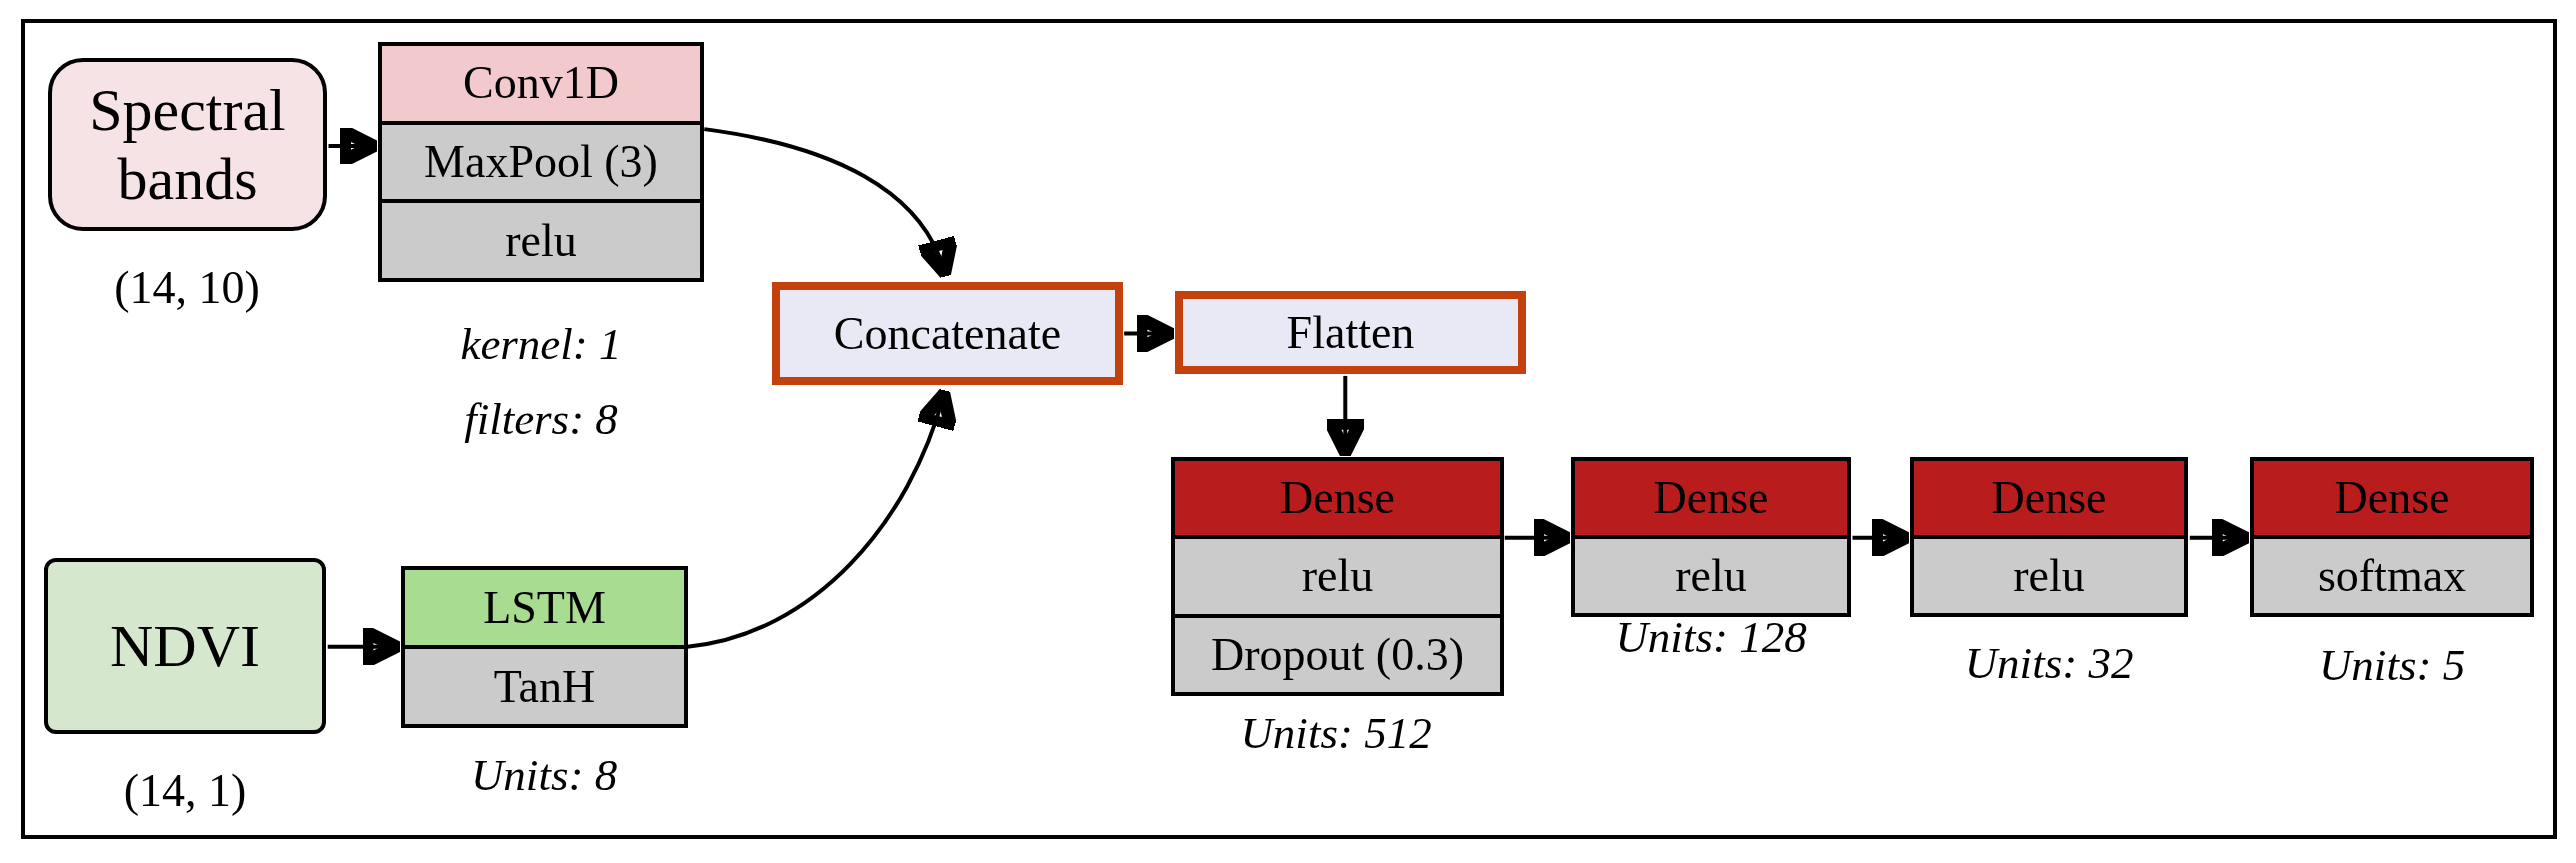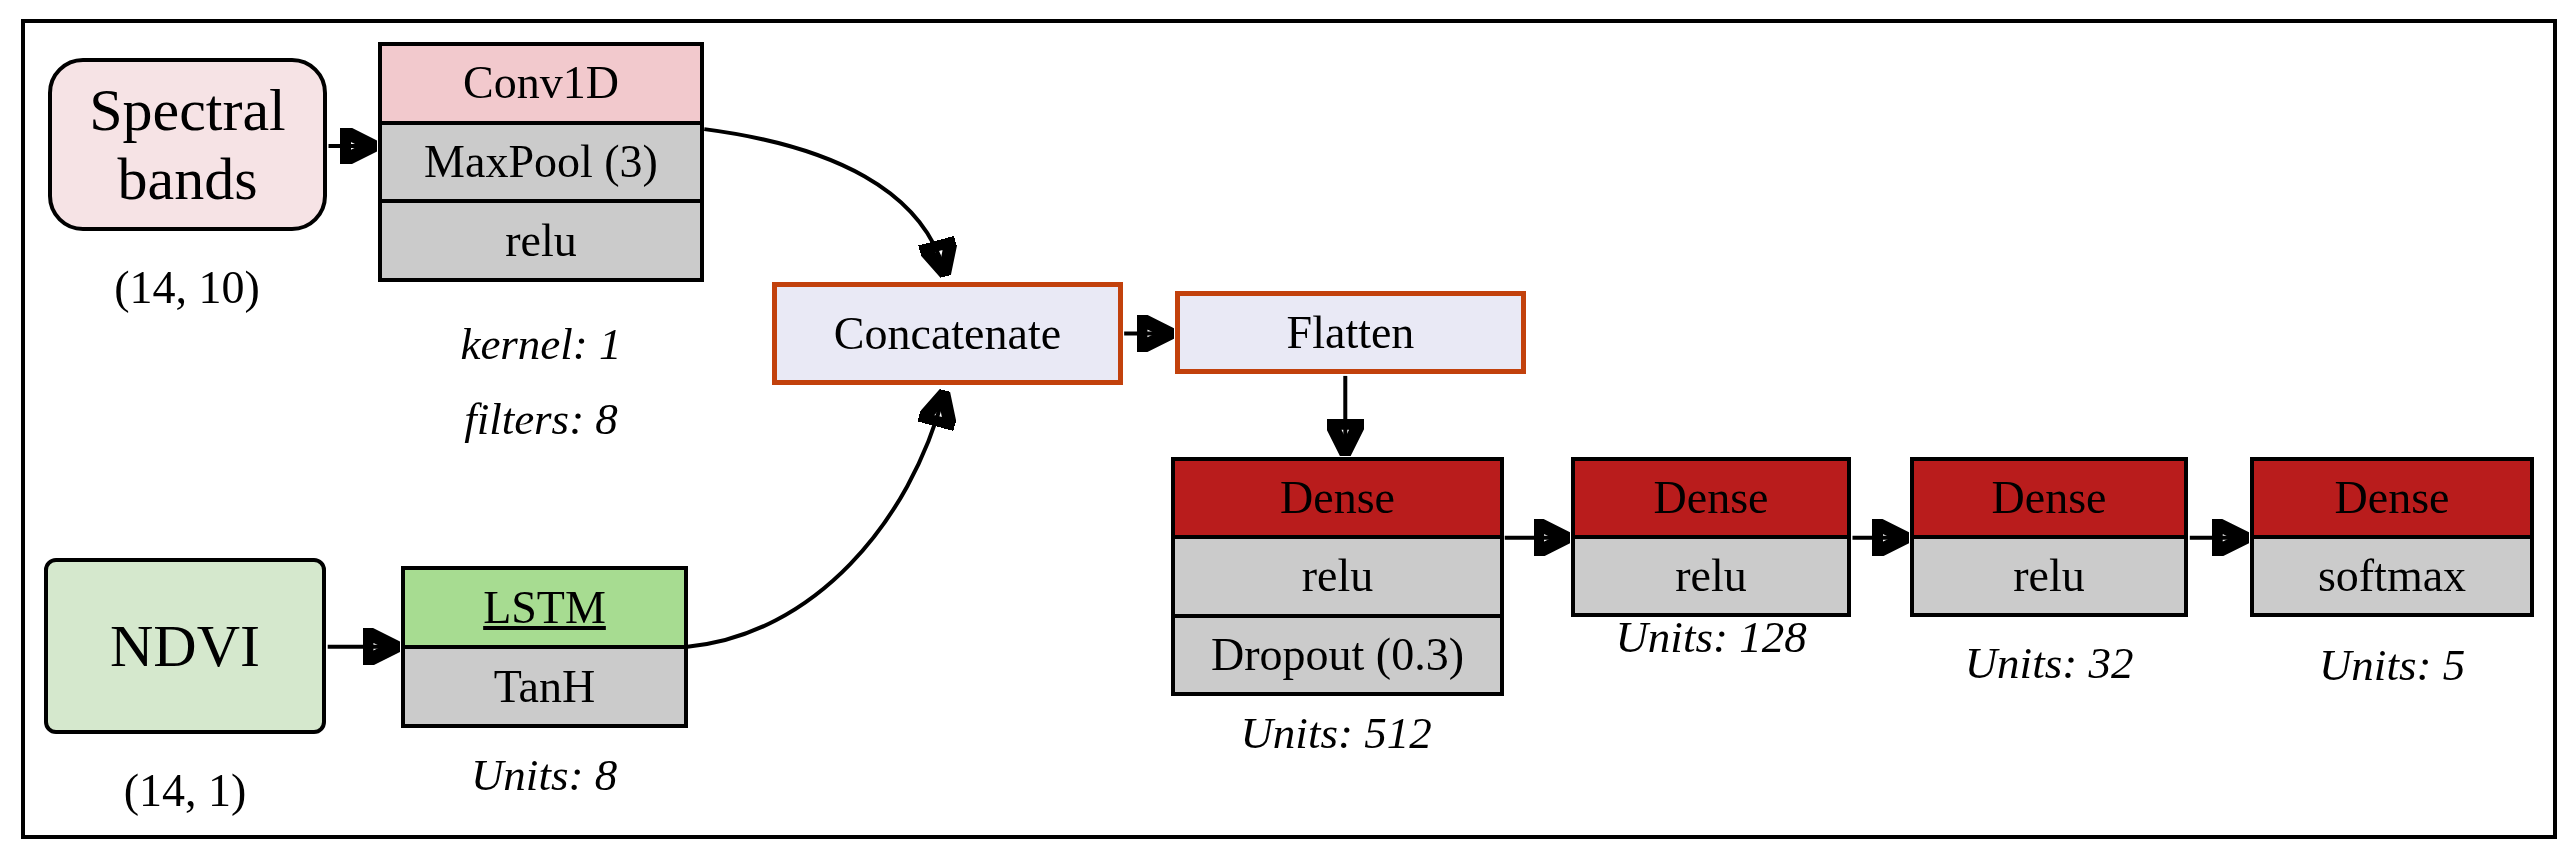--- a/index.html
+++ b/index.html
@@ -52,28 +52,28 @@
     flex: 1 1 0;
     display: flex;
     align-items: center;
     justify-content: center;
     font-size: 46px;
     line-height: 1;
     box-sizing: border-box;
   }
   .block .row + .row { border-top: 4px solid #000; }
   .row-pink     { background: #f2c9cd; }
-  .row-green    { background: #a7dc91; text-decoration: underline; }
+  .row-green    { background: #a7dc91; }
   .row-gray     { background: #cbcbcb; }
   .row-lavender { background: #b91c1c; }
 
   
   .simple-box {
     position: absolute;
-    border: 5px solid #c2410c;
+    border: 8px solid #c2410c;
     background: #e9e9f5;
     box-sizing: border-box;
     display: flex;
     align-items: center;
     justify-content: center;
     font-size: 46px;
   }
 
   
   .shape-label {

